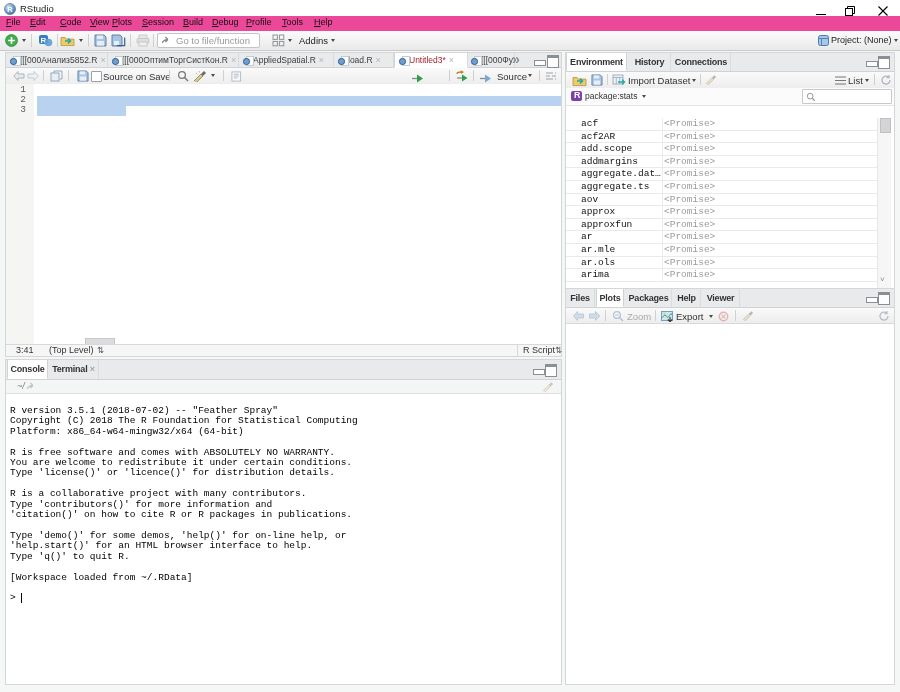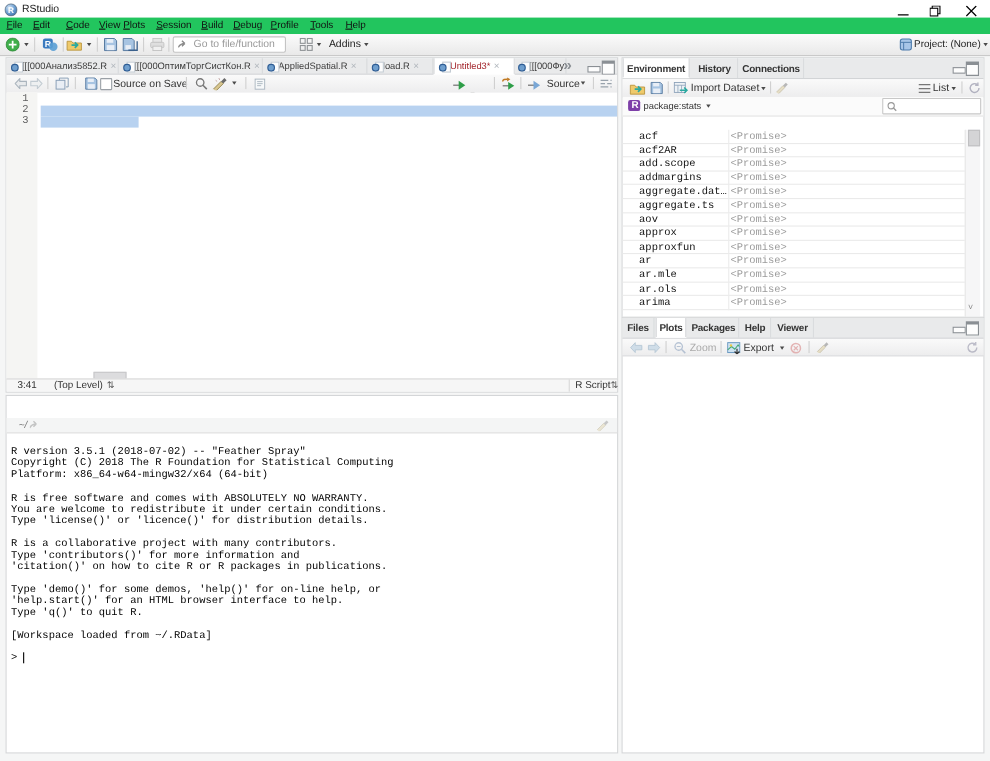--- a/index.html
+++ b/index.html
@@ -1,19 +1,19 @@
 <!DOCTYPE html>
 <html><head><meta charset="utf-8"><style>
 html,body{margin:0;padding:0;}
 body{width:900px;height:692px;overflow:hidden;font-family:"Liberation Sans",sans-serif;background:#fff;}
 #app{position:absolute;top:0;left:0;width:900px;height:692px;background:#f5f6f6;}
 .abs{position:absolute;}
 
 #titlebar{left:0;top:0;width:900px;height:16px;background:#fff;}
-#menubar{left:0;top:16px;width:900px;height:15px;background:#22c55e;font-size:9px;color:#111;}
+#menubar{left:0;top:16px;width:900px;height:15px;background:#ec4899;font-size:9px;color:#111;}
 .menuitem{position:absolute;top:1px;}
 .menuitem u{text-decoration:underline;}
 #toolbar{left:0;top:31px;width:900px;height:19px;background:linear-gradient(#fbfbfb,#e9e9e9);border-bottom:1px solid #c9c9c9;}
 .tsep{position:absolute;top:3px;width:1px;height:13px;background:#d0d0d0;}
 
 .pane{position:absolute;background:#fff;border:1px solid #d4d6d8;}
 .tabbar{position:absolute;left:0;top:0;right:0;height:18px;background:#e9eaeb;border-bottom:1px solid #d0d2d4;font-size:11px;color:#404040;}
 .tab{position:absolute;top:0;height:18px;line-height:18px;}
 #editor .tabbar .tab{border-right:1px solid #d8dadc;}
 .tab.active{background:#fff;border-left:1px solid #d0d2d4;border-right:1px solid #d0d2d4;}
@@ -223,20 +223,26 @@
       <span class="abs" style="left:10px;top:0px;">3:41</span>
       <span class="abs" style="left:43px;top:0px;">(Top Level)</span>
       <span class="abs" style="left:91px;top:1px;color:#555;font-size:8.5px;line-height:9px;">⇅</span>
       <span class="abs" style="left:511px;top:0;width:1px;height:11px;background:#d8d8d8;"></span>
       <span class="abs" style="left:517px;top:0px;">R Script</span>
       <span class="abs" style="left:549px;top:1px;color:#555;font-size:8.5px;line-height:9px;">⇅</span>
     </div>
   </div>
 
   <div class="pane" id="console" style="left:5px;top:359px;width:555px;height:324px;">
+    <div class="tabbar" style="height:19px;">
+      <span class="tab active ptab" style="left:1px;width:41px;">Console</span>
+      <span class="tab ptab" style="left:43px;width:49px;">Terminal <span style="color:#9aa;">×</span></span>
+      <span class="abs" style="left:527px;top:9px;width:10px;height:4px;background:#fdfdfd;border:1px solid #8a8f94;"></span>
+      <span class="abs" style="left:539px;top:4px;width:10px;height:9px;background:#fdfdfd;border:1px solid #8a8f94;border-top:3px solid #8a8f94;"></span>
+    </div>
     <div class="abs" style="left:0;top:20px;width:555px;height:13px;background:#f4f5f5;border-bottom:1px solid #e0e0e0;">
       <span class="abs" style="left:11px;top:1px;font-size:9px;color:#777;font-style:italic;">~/</span>
       <svg class="abs" style="left:21px;top:2px;opacity:0.45" width="11" height="9" viewBox="0 0 11 9">
           <path d="M0 7 C2 3.5 4 3.5 6 3.5 M6 3.5 L3.4 1 M6 3.5 L3.4 6" stroke="#8a8a8a" stroke-width="1.3" fill="none"></path>
         </svg>
       <svg class="abs" style="left:536px;top:1px;opacity:0.33" width="12" height="11" viewBox="0 0 14 12">
           <path d="M1 11 L8 4 l2 2 L3 13" fill="#d8c690" stroke="#8f7f4a" stroke-width="0.8"></path>
           <path d="M8 4 l2 2 3-3 -2-2 z" fill="#6b6b6b"></path>
         </svg>
     </div>

